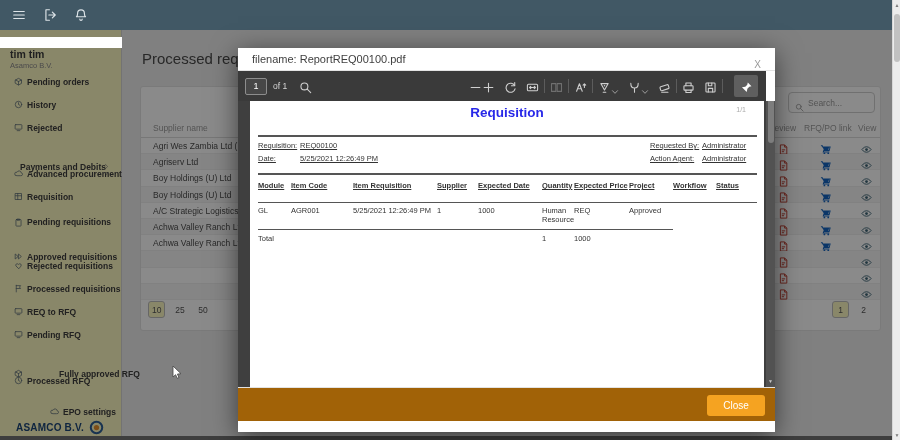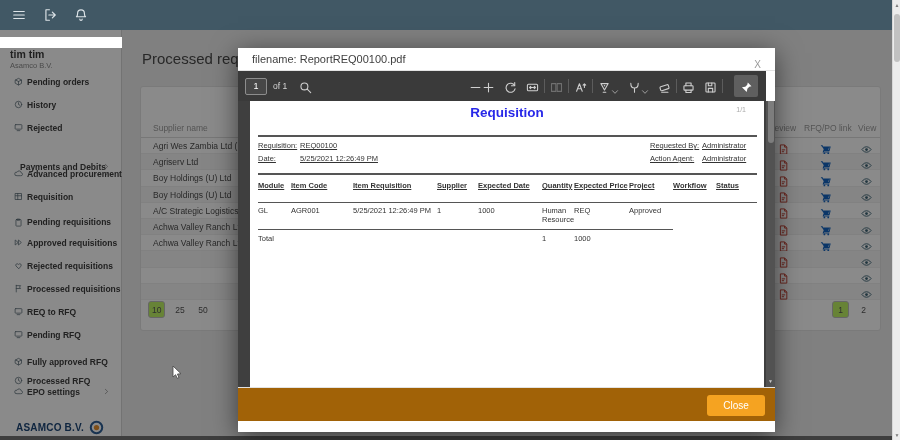--- a/index.html
+++ b/index.html
@@ -9,21 +9,21 @@
   
   .topbar { position:absolute; left:0; top:0; width:892px; height:30px; background:#415865; z-index:10; display:flex; align-items:center; gap:17px; padding-left:12px; }
   .topbar .tb-ic { width:14px; height:14px; color:#dde4e8; cursor:pointer; }
 
   
   .bscroll { position:absolute; right:0; top:0; width:8px; height:440px; background:#ececec; z-index:70; border-left:1px solid #d8d8d8; }
   .bscroll .arr { position:absolute; left:0; width:8px; font-size:5px; color:#7a7a7a; text-align:center; }
   .bscroll .handle { position:absolute; left:1px; top:14px; width:6px; height:48px; background:#c1c1c1; border-radius:3px; }
 
   
-  .sidebar { position:absolute; left:0; top:30px; width:122px; height:407px; background:#ffffff; border-right:1px solid #d5d5d5; z-index:1; }
+  .sidebar { position:absolute; left:0; top:30px; width:122px; height:407px; background:#fef9c3; border-right:1px solid #d5d5d5; z-index:1; }
   .user-name { position:absolute; left:10px; top:18px; font-size:10.5px; font-weight:bold; color:#3c3c3c; }
   .user-company { position:absolute; left:10px; top:31px; font-size:7.5px; color:#8b8b8b; }
   .side-item { position:absolute; left:0; width:122px; height:15px; display:flex; align-items:center; cursor:pointer; }
   .side-item .ic { width:9px; height:9px; margin-left:14px; margin-right:4px; color:#5a6b76; flex:none; }
   .side-item .lbl { font-size:8.5px; color:#3d3d3d; font-weight:bold; white-space:nowrap; }
   .side-item .chev { position:absolute; right:12px; width:7px; height:7px; color:#6b6b6b; }
   .side-item.noicon .lbl { margin-left:20px; }
   .brand { position:absolute; left:16px; top:390px; display:flex; align-items:center; gap:5px; }
   .brand .btxt { font-size:10px; font-weight:bold; color:#1d4677; letter-spacing:0.2px; }
   .brand .ic { width:15px; height:15px; }
@@ -37,21 +37,21 @@
   .search-box input::placeholder { color:#9a9a9a; }
   .thead { position:absolute; left:0; top:32px; width:100%; height:19px; border-bottom:1px solid #ddd; }
   .th { position:absolute; font-size:8.5px; color:#9c9c9c; top:4px; }
   .bg-rows { position:absolute; left:0; top:51px; width:100%; }
   .brow { position:absolute; left:0; width:100%; height:16.2px; border-bottom:1px solid #efefef; }
   .brow.alt { background:#f6f6f6; }
   .brow .sup { position:absolute; left:12px; top:3px; font-size:8.5px; color:#4d4d4d; white-space:nowrap; overflow:hidden; max-width:210px; }
   .brow .cic { position:absolute; top:2.5px; width:11px; height:11px; cursor:pointer; }
   .pager { position:absolute; top:214px; display:flex; gap:6px; }
   .pbtn { min-width:17px; height:17px; display:flex; align-items:center; justify-content:center; font-size:8.5px; color:#555; border-radius:3px; cursor:pointer; padding:0 3px; }
-  .pbtn.active { background:#bef264; border:1px solid #bdbdbd; }
+  .pbtn.active { background:#fef9c3; border:1px solid #bdbdbd; }
 
   
   .overlay { position:absolute; left:0; top:30px; width:892px; height:410px; background:rgba(0,0,0,0.46); z-index:40; }
   .white-strip { position:absolute; left:0; top:37px; width:122px; height:11px; background:#fff; z-index:45; }
   .bottom-strip { position:absolute; left:0; top:436px; width:892px; height:4px; background:#3e3e3e; z-index:46; }
 
   
   .cursor { position:absolute; left:172px; top:366px; width:12px; height:14px; z-index:200; }
 
   
@@ -152,21 +152,21 @@
           </svg>
           <span class="lbl">Requisition</span>
         </div>
         <div class="side-item" style="top: 182px; align-items: flex-end;">
           <svg class="ic" viewBox="0 0 12 12">
             <rect x="2.6" y="2" width="6.8" height="8.8" rx="0.8" fill="none" stroke="currentColor" stroke-width="1" stroke-linecap="round" stroke-linejoin="round"></rect>
             <path d="M4.4 1.4h3.2v1.6H4.4z" fill="none" stroke="currentColor" stroke-width="1" stroke-linecap="round" stroke-linejoin="round"></path>
           </svg>
           <span class="lbl">Pending requisitions</span>
         </div>
-        <div class="side-item" style="top: 205px; text-align: right;">
+        <div class="side-item" style="top: 219px; text-align: right;">
           <svg class="ic" viewBox="0 0 12 12">
             <path d="M2 3l3.5 3L2 9zM6.3 3l3.5 3-3.5 3z" fill="none" stroke="currentColor" stroke-width="1" stroke-linecap="round" stroke-linejoin="round"></path>
           </svg>
           <span class="lbl">Approved requisitions</span>
         </div>
         <div class="side-item" style="top: 228px;">
           <svg class="ic" viewBox="0 0 12 12">
             <path d="M6 10 2.6 6.6a1.9 1.9 0 0 1 2.8-2.5L6 4.6l.6-.5a1.9 1.9 0 0 1 2.8 2.5z" fill="none" stroke="currentColor" stroke-width="1" stroke-linecap="round" stroke-linejoin="round"></path>
           </svg>
           <span class="lbl">Rejected requisitions</span>
@@ -184,34 +184,34 @@
           </svg>
           <span class="lbl">REQ to RFQ</span>
         </div>
         <div class="side-item" style="top: 297px;">
           <svg class="ic" viewBox="0 0 12 12">
             <rect x="1.5" y="2.2" width="9" height="6" rx="0.8" fill="none" stroke="currentColor" stroke-width="1" stroke-linecap="round" stroke-linejoin="round"></rect>
             <path d="M4.2 10.2h3.6" fill="none" stroke="currentColor" stroke-width="1" stroke-linecap="round" stroke-linejoin="round"></path>
           </svg>
           <span class="lbl">Pending RFQ</span>
         </div>
-        <div class="side-item" style="top: 324px;">
+        <div class="side-item" style="top: 336px; gap: 32px;">
           <svg class="ic" viewBox="0 0 12 12">
             <path d="M2 4l4-2.2L10 4v4.5L6 10.7 2 8.5zM2 4l4 2 4-2M6 6v4.5" fill="none" stroke="currentColor" stroke-width="1" stroke-linecap="round" stroke-linejoin="round"></path>
           </svg>
           <span class="lbl">Fully approved RFQ</span>
         </div>
         <div class="side-item" style="top: 343px;">
           <svg class="ic" viewBox="0 0 12 12">
             <circle cx="6" cy="6" r="4.3" fill="none" stroke="currentColor" stroke-width="1" stroke-linecap="round" stroke-linejoin="round"></circle>
             <path d="M6 3.6V6l1.8 1" fill="none" stroke="currentColor" stroke-width="1" stroke-linecap="round" stroke-linejoin="round"></path>
           </svg>
           <span class="lbl">Processed RFQ</span>
         </div>
-        <div class="side-item" style="top: 354px;">
+        <div class="side-item" style="top: 374px; padding-left: 36px;">
           <svg class="ic" viewBox="0 0 12 12">
             <path d="M3.6 9a2.4 2.4 0 1 1 .4-4.7 3 3 0 0 1 5.7.9A1.9 1.9 0 0 1 9.2 9z" fill="none" stroke="currentColor" stroke-width="1" stroke-linecap="round" stroke-linejoin="round"></path>
           </svg>
           <span class="lbl">EPO settings</span>
           <svg class="chev" viewBox="0 0 12 12">
             <path d="M4 2.2 8 6l-4 3.8" fill="none" stroke="currentColor" stroke-width="1" stroke-linecap="round" stroke-linejoin="round"></path>
           </svg>
         </div>
       </div>
     <div class="brand">
@@ -219,20 +219,27 @@
       <span class="ic" id="brand-ic"><svg viewBox="0 0 12 12" style="width:100%;height:100%">
             <circle cx="6" cy="6" r="4.6" fill="none" stroke="#2e5f96" stroke-width="1.6"></circle>
             <circle cx="6" cy="6" r="2.1" fill="#e8912d"></circle>
           </svg></span>
     </div>
   </div>
 
   <div class="main-title">Processed requisitions</div>
 
   <div class="card">
+    <div class="search-box">
+      <span class="ic"><svg viewBox="0 0 12 12" style="width:100%;height:100%">
+            <circle cx="5" cy="5" r="3.2" fill="none" stroke="currentColor" stroke-width="1" stroke-linecap="round" stroke-linejoin="round"></circle>
+            <path d="M7.6 7.6 10.8 10.8" fill="none" stroke="currentColor" stroke-width="1" stroke-linecap="round" stroke-linejoin="round"></path>
+          </svg></span>
+      <input type="text" placeholder="Search..." style="">
+    </div>
     <div class="thead">
       <span class="th" style="left:12px">Supplier name</span>
       <span class="th" style="left:625px">Preview</span>
       <span class="th" style="left:663px">RFQ/PO link</span>
       <span class="th" style="left:717px">View</span>
     </div>
     <div class="bg-rows" id="bg-rows">
         <div class="brow" style="top: 0px;">
           <span class="sup">Agri Wes Zambia Ltd (US...</span>
           <span class="cic" style="left:637px"><svg class="ic" viewBox="0 0 12 12" style="width: 11px; height: 11px;">

